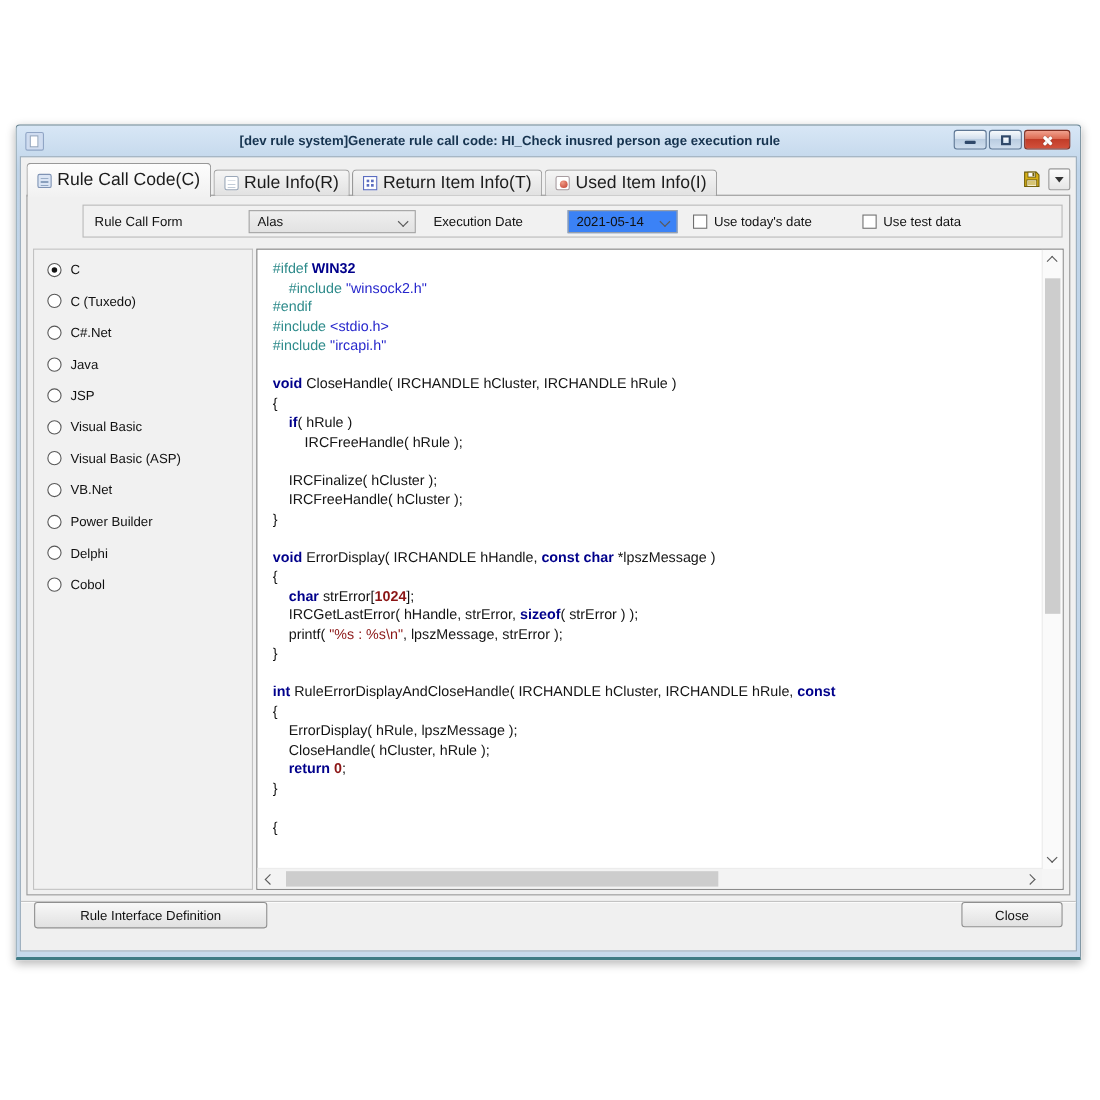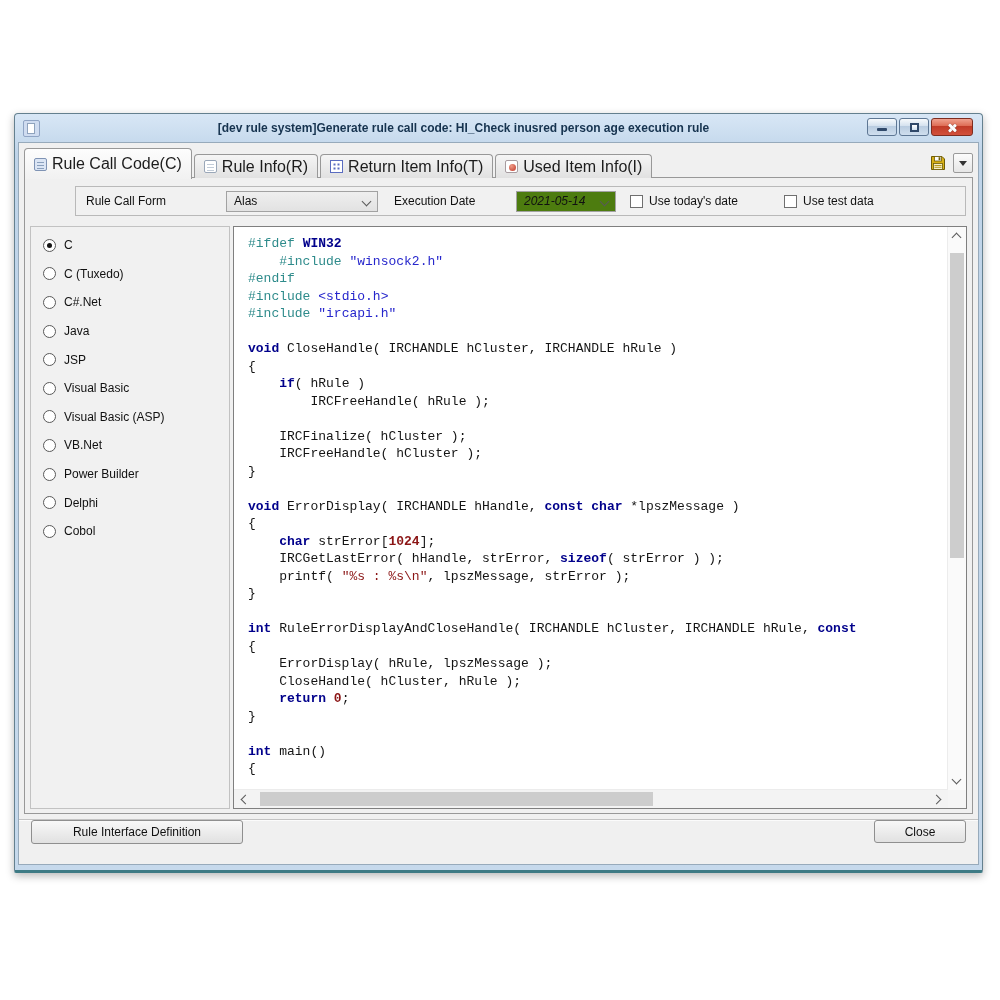--- a/index.html
+++ b/index.html
@@ -56,34 +56,34 @@
     display:flex;align-items:center;justify-content:center;box-sizing:border-box;}
   .caret{width:0;height:0;border-left:4px solid transparent;border-right:4px solid transparent;border-top:5px solid #333;}
   
   .tabpage{position:absolute;top:34px;left:5px;right:5px;bottom:50px;border:1px solid #989898;background:#f0f0f0;box-sizing:border-box;padding-left:44px;}
   .toolbar{margin:8px 6px 0 6px;height:30px;border:1px solid #b9b9b9;background:#f1f1f1;
     display:flex;align-items:center;padding:0 10px;font-size:12px;color:#111;box-sizing:border-box;}
   .tb-label1{width:140px;}
   .tb-label2{width:122px;}
   .combo{height:21px;border:1px solid #a2a2a2;background:linear-gradient(#efefef,#e2e2e2);
     display:flex;align-items:center;justify-content:space-between;padding:0 7px;font-size:12px;box-sizing:border-box;cursor:default;}
-  .combo.white{background:#4d7c0f;font-style:italic;}
+  .combo.white{background:#3b82f6;}
   .combo-form{width:152px;margin-right:16px;}
   .combo-date{width:100px;margin-right:14px;}
   .checkwrap{display:flex;align-items:center;gap:6px;margin-right:46px;}
   .checkbox{width:13px;height:13px;border:1px solid #6f6f6f;background:#fff;display:inline-block;box-sizing:border-box;flex:none;}
   
   .contentrow{position:absolute;top:48px;left:5px;right:5px;bottom:4px;display:flex;gap:3px;}
   .langpanel{width:200px;border:1px solid #c2c2c2;background:#f1f1f1;padding-top:4px;box-sizing:border-box;overflow:hidden;}
   .radio-row{display:flex;align-items:center;gap:8px;height:28.6px;padding-left:12px;font-size:12px;color:#111;cursor:default;}
   .radio{width:13px;height:13px;border:1px solid #595959;border-radius:50%;background:#fff;position:relative;box-sizing:border-box;flex:none;}
   .radio.selected::after{content:"";position:absolute;left:3px;top:3px;width:5px;height:5px;border-radius:50%;background:#151515;}
   .codepanel{flex:1;border:1px solid #7f7f7f;background:#fff;position:relative;overflow:hidden;box-sizing:border-box;}
   .codeview{position:absolute;left:0;top:0;right:18px;bottom:18px;overflow:hidden;padding:8px 0 0 14px;}
-  .code-line{font-family:Liberation Mono, monospace;font-size:13px;line-height:17.5px;white-space:pre;}
+  .code-line{font-family:Liberation Sans, sans-serif;font-size:13px;line-height:17.5px;white-space:pre;}
   .seg-kw{color:var(--kw);font-weight:bold;}
   .seg-pp{color:var(--pp);}
   .seg-hdr{color:var(--hdr);}
   .seg-str{color:var(--str);}
   .seg-num{color:var(--num);font-weight:bold;}
   .seg-pl{color:var(--pl);}
   
   .chev{width:6px;height:6px;border-right:1.8px solid #5a5a5a;border-bottom:1.8px solid #5a5a5a;display:inline-block;}
   .chev.up{transform:rotate(-135deg);}
   .chev.down{transform:rotate(45deg);}
@@ -250,21 +250,20 @@
               <div class="code-line"><span class="seg-pl">    printf( </span><span class="seg-str">"%s : %s\n"</span><span class="seg-pl">, lpszMessage, strError );</span></div>
               <div class="code-line"><span class="seg-pl">}</span></div>
               <div class="code-line">&nbsp;</div>
               <div class="code-line"><span class="seg-kw">int</span><span class="seg-pl"> RuleErrorDisplayAndCloseHandle( IRCHANDLE hCluster, IRCHANDLE hRule, </span><span class="seg-kw">const</span></div>
               <div class="code-line"><span class="seg-pl">{</span></div>
               <div class="code-line"><span class="seg-pl">    ErrorDisplay( hRule, lpszMessage );</span></div>
               <div class="code-line"><span class="seg-pl">    CloseHandle( hCluster, hRule );</span></div>
               <div class="code-line"><span class="seg-pl">    </span><span class="seg-kw">return</span><span class="seg-pl"> </span><span class="seg-num">0</span><span class="seg-pl">;</span></div>
               <div class="code-line"><span class="seg-pl">}</span></div>
               <div class="code-line">&nbsp;</div>
-              <div class="code-line"><span class="seg-kw">int</span><span class="seg-pl"> main()</span></div>
               <div class="code-line"><span class="seg-pl">{</span></div>
             </div>
           <div class="vscroll">
             <span class="chev up varrow-up"></span>
             <span class="thumb"></span>
             <span class="chev down varrow-down"></span>
           </div>
           <div class="hscroll">
             <span class="chev left harrow-left"></span>
             <span class="thumb"></span>

